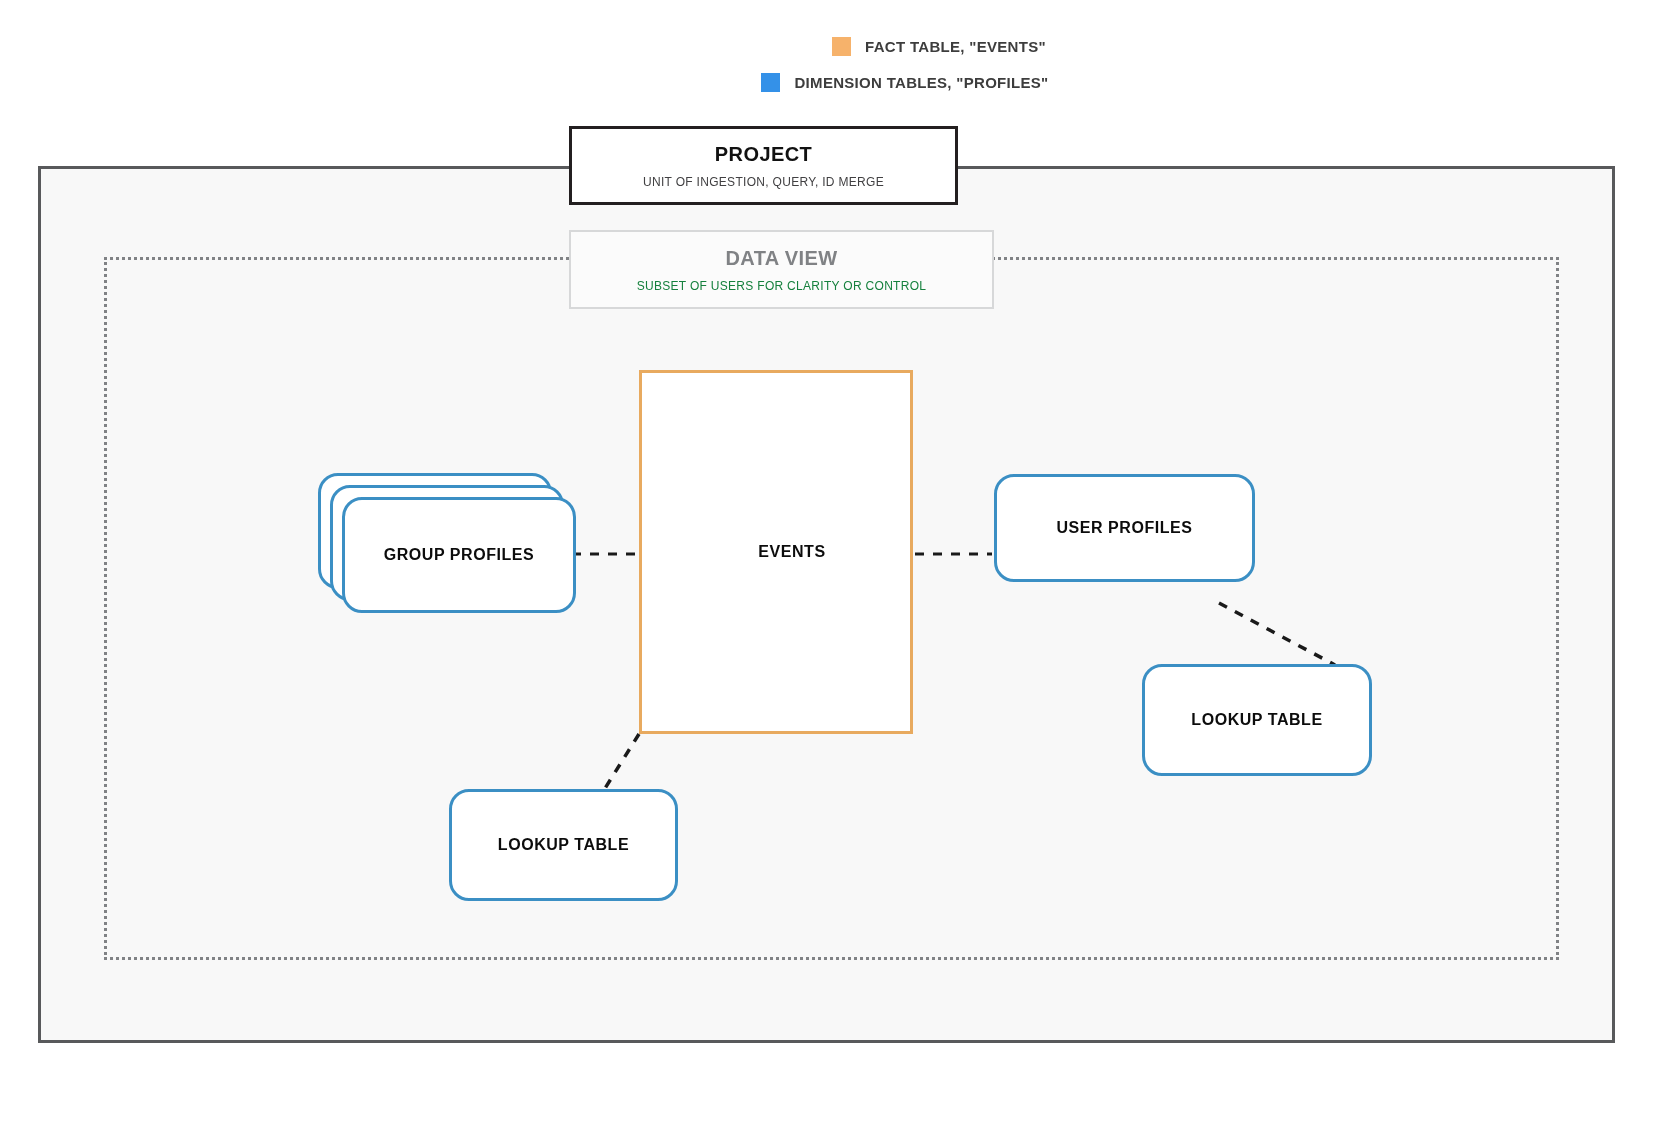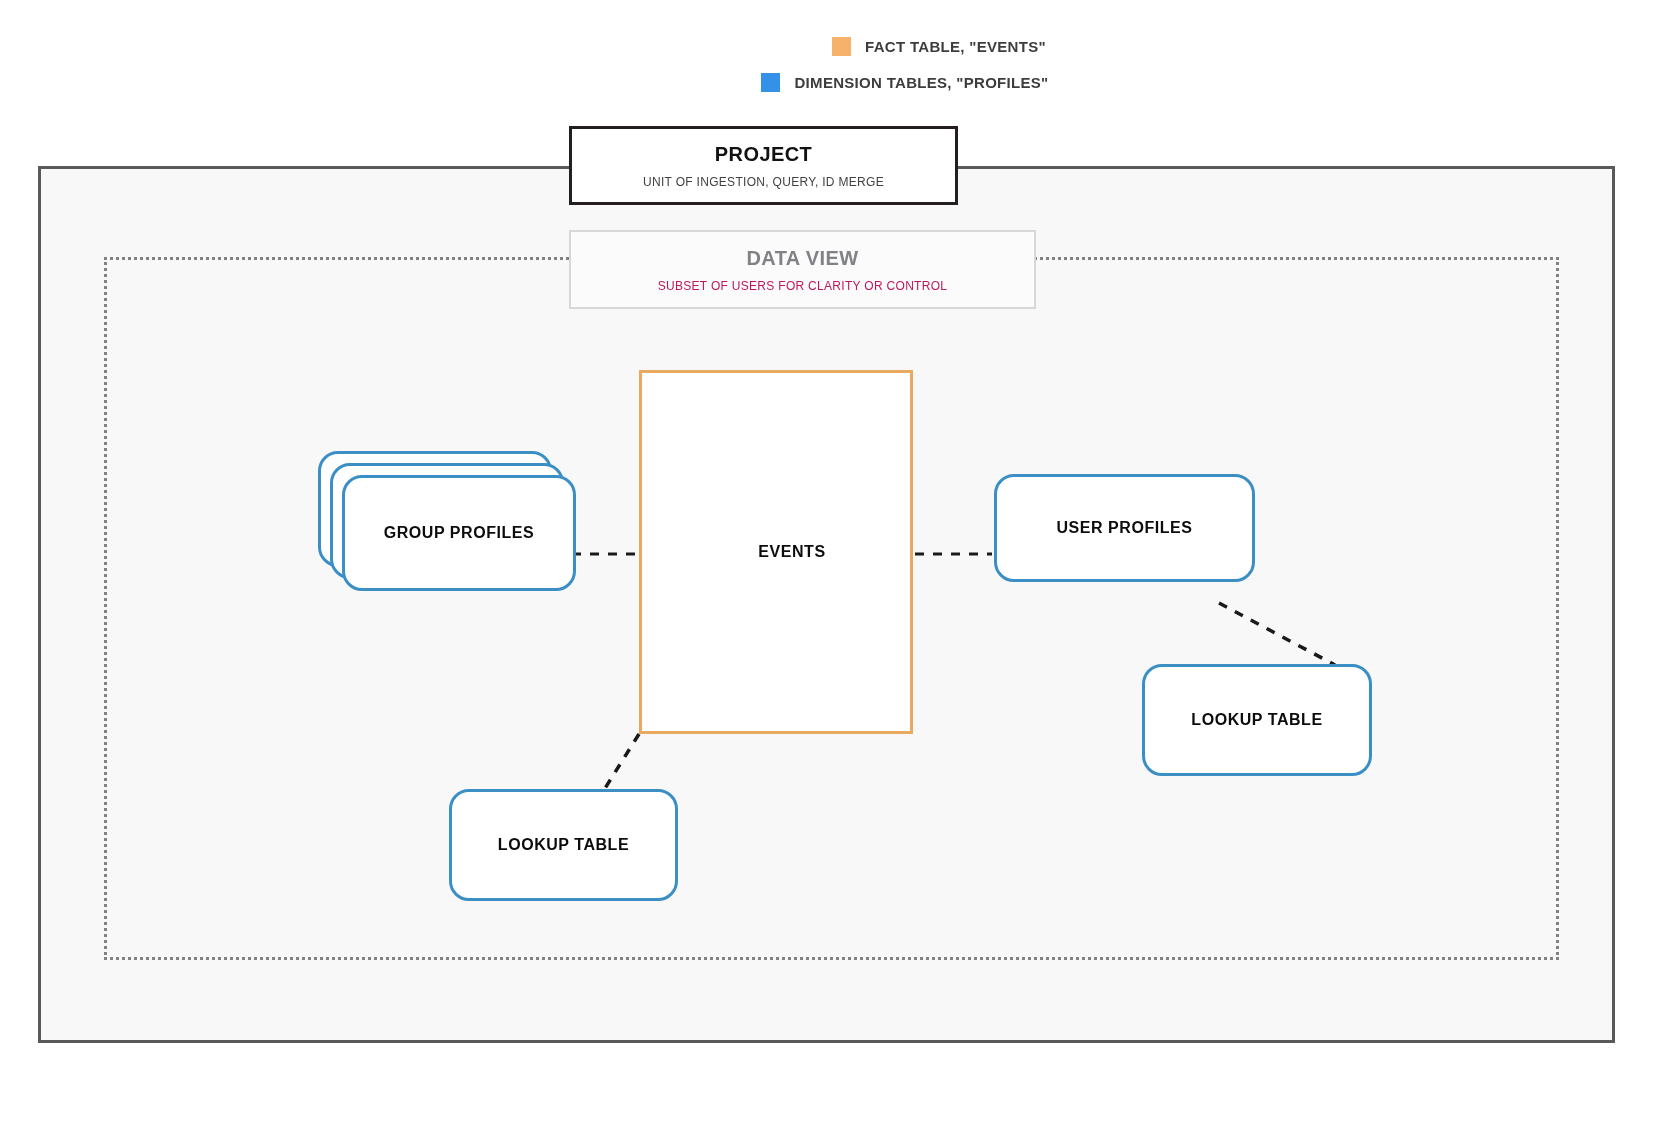--- a/index.html
+++ b/index.html
@@ -95,28 +95,28 @@
     height: 79px;
     border: 3px solid #231f20;
     padding-top: 14px;
   }
   .project-label-box .hdr-title { color: #111111; }
   .project-label-box .hdr-sub { color: #414042; margin-top: 9px; }
 
   .dataview-label-box {
     left: 569px;
     top: 230px;
-    width: 467px;
+    width: 425px;
     height: 79px;
     border: 2px solid #d7d8d9;
     padding-top: 15px;
     background: #fbfbfb;
   }
   .dataview-label-box .hdr-title { color: #808285; }
-  .dataview-label-box .hdr-sub { color: #be185d; margin-top: 9px; }
+  .dataview-label-box .hdr-sub { color: #15803d; margin-top: 9px; }
 
   
   .node {
     position: absolute;
     box-sizing: border-box;
     background: #ffffff;
     display: flex;
     align-items: center;
     justify-content: center;
   }
@@ -138,21 +138,21 @@
   }
 
   .profile-card {
     border: 3px solid #3b8fc4;
     border-radius: 20px;
   }
 
   .stack {
     position: absolute;
     left: 318px;
-    top: 451px;
+    top: 473px;
     width: 252px;
     height: 134px;
   }
   .stack .profile-card {
     position: absolute;
     width: 228px;
     height: 110px;
     background: #ffffff;
   }
   .stack .card-1 { left: 0px;  top: 0px; }

